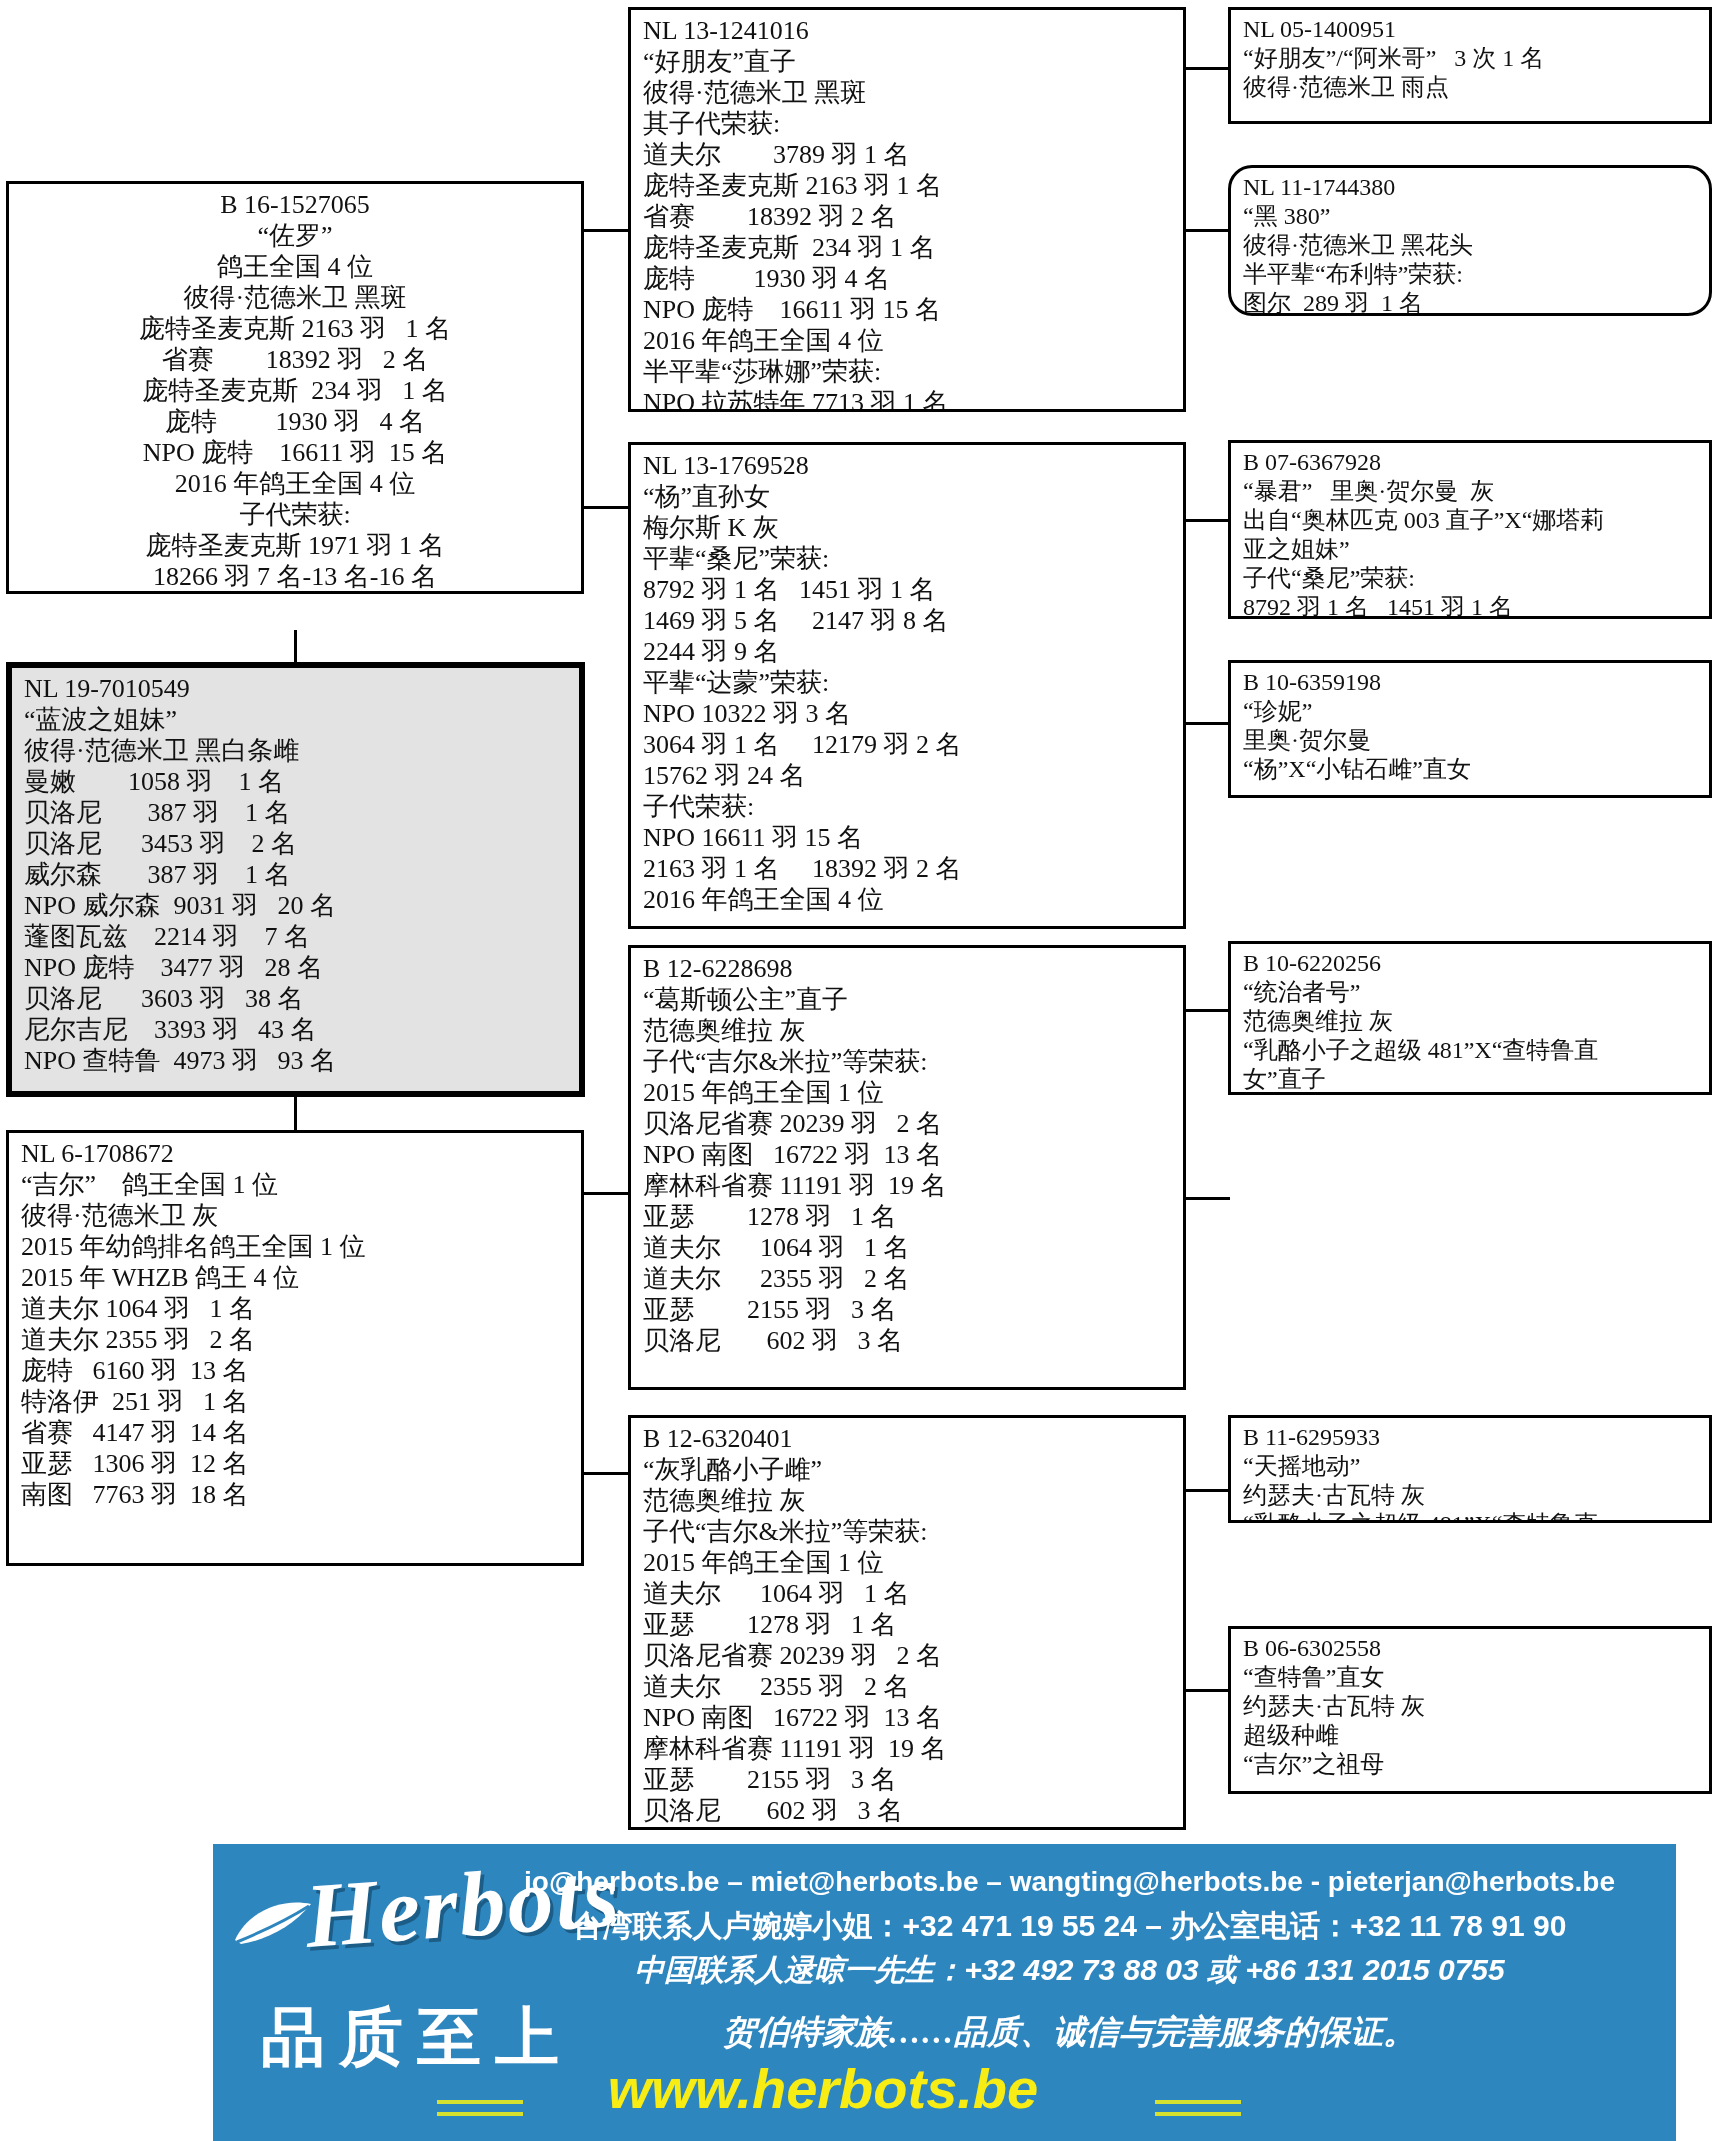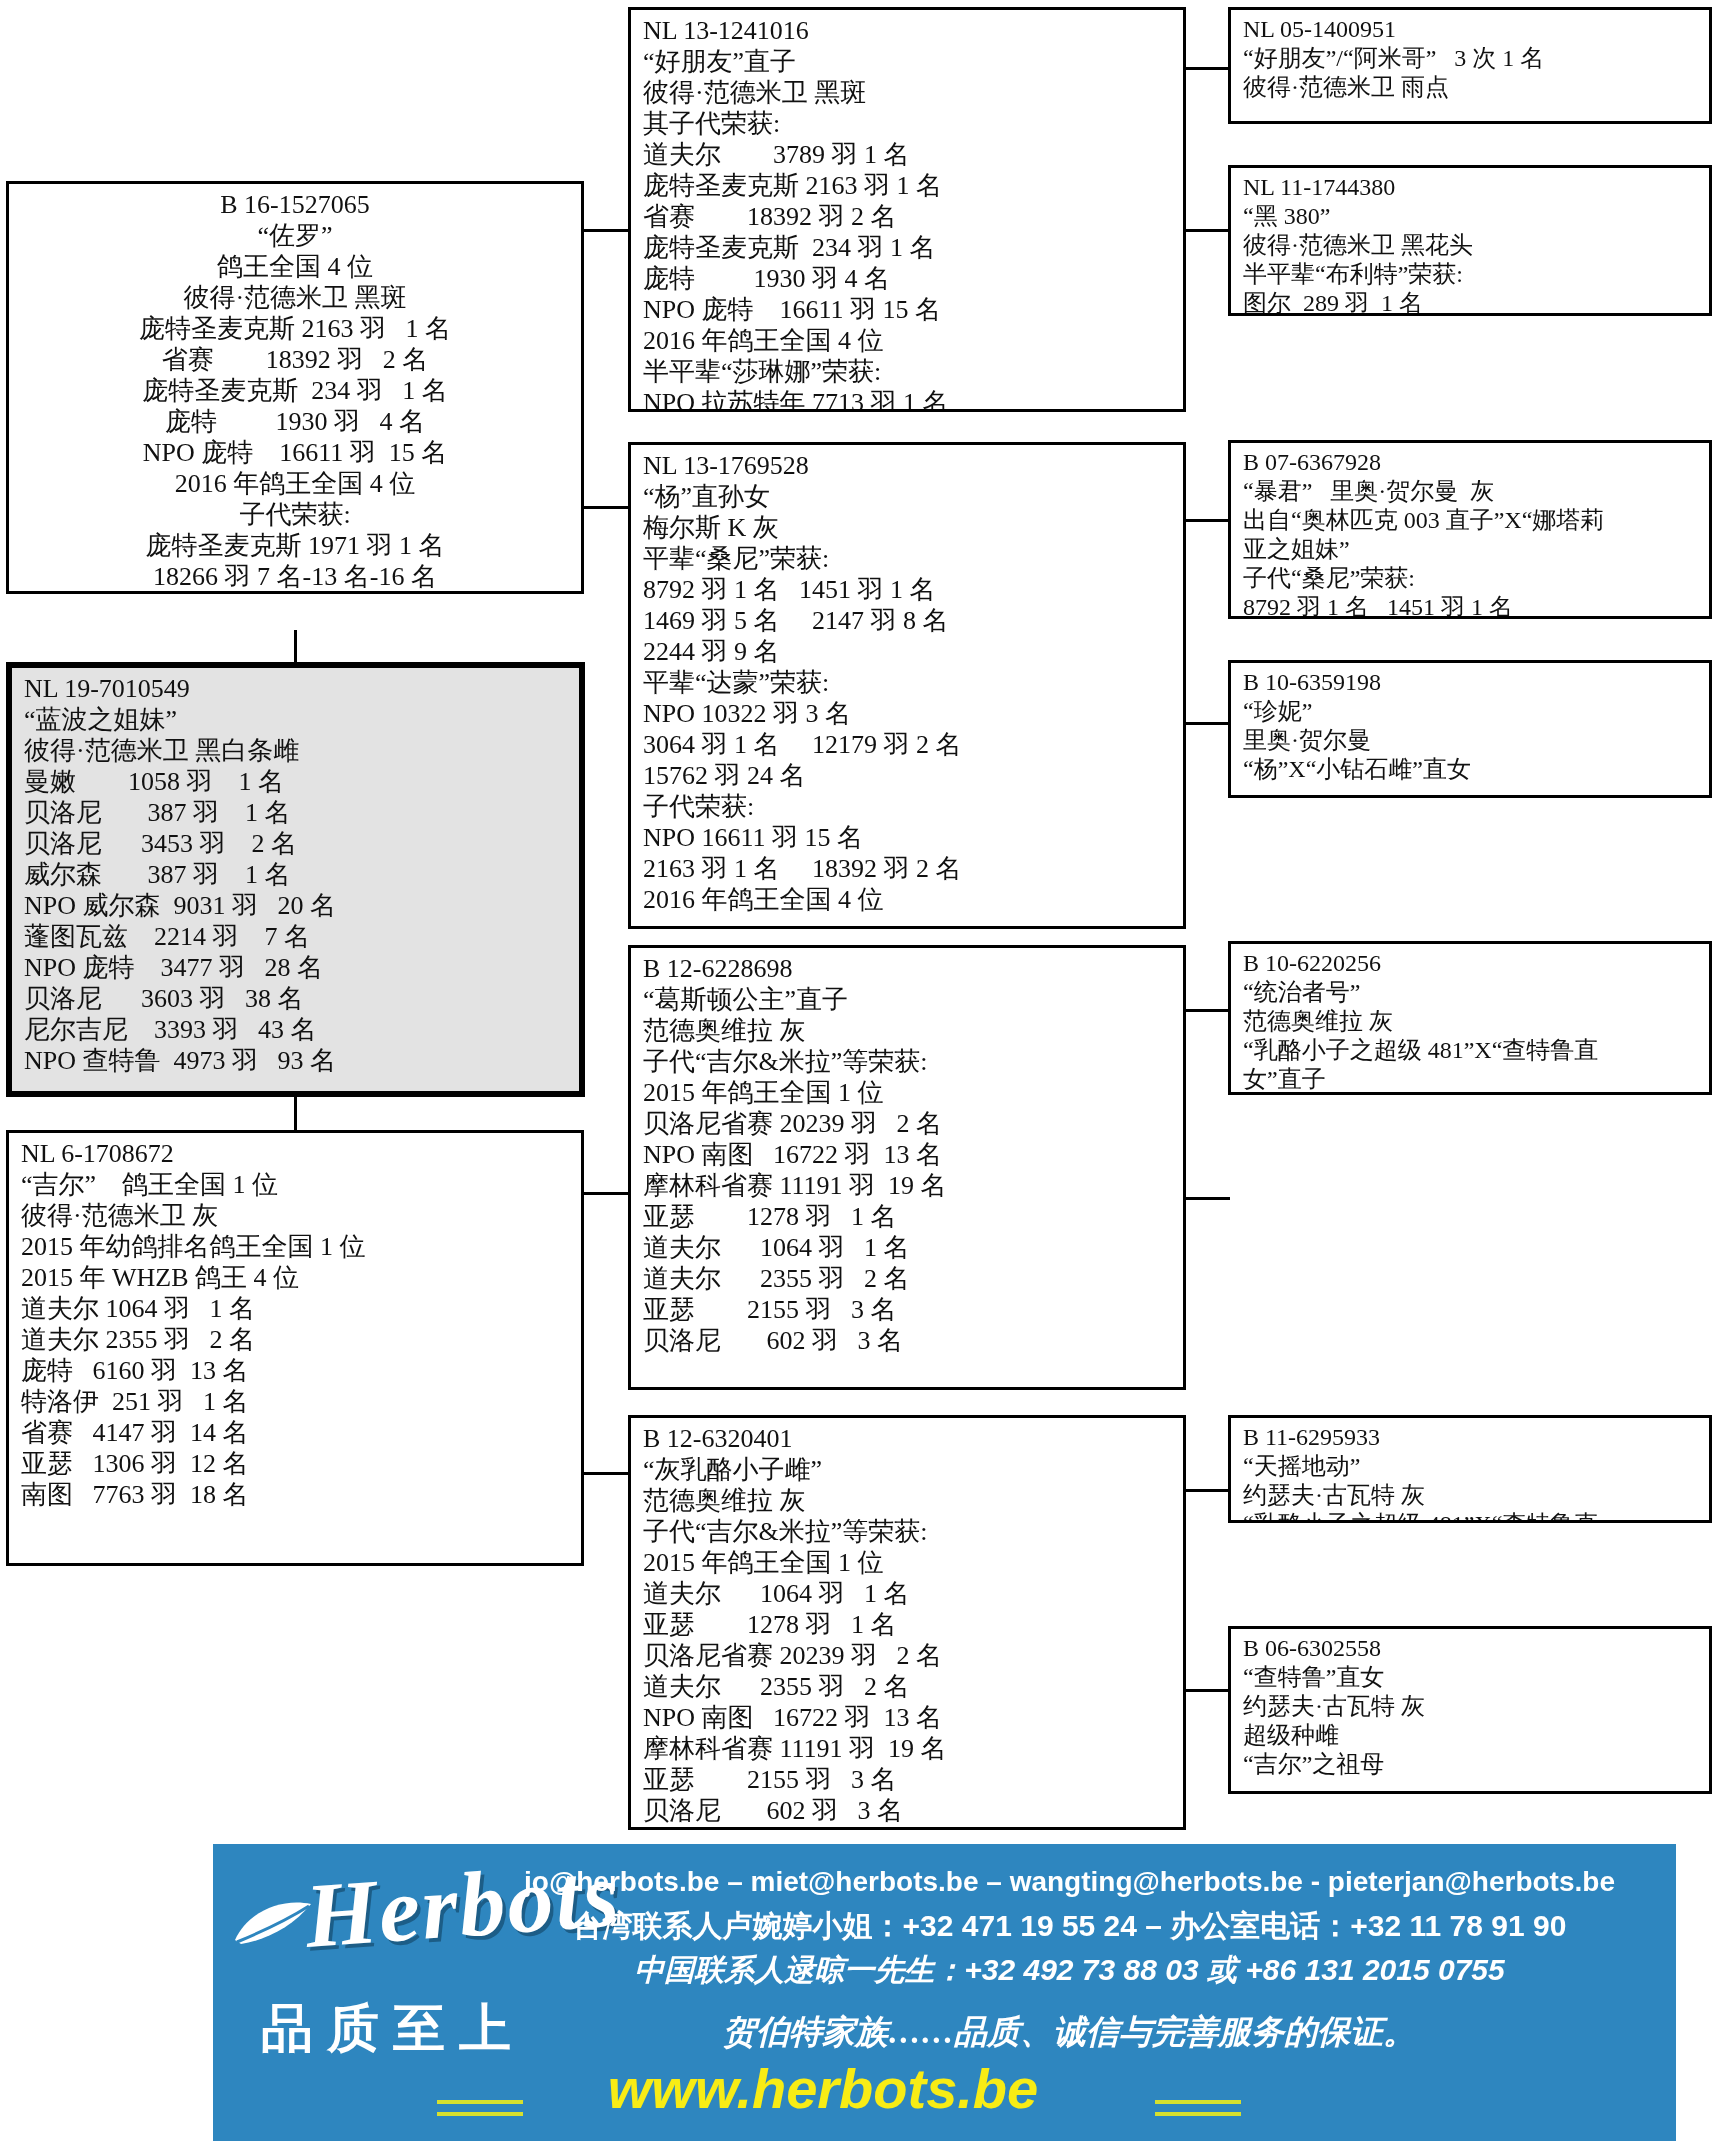--- a/index.html
+++ b/index.html
@@ -41,21 +41,21 @@
     font-family:"Liberation Serif","DejaVu Serif",serif;
     font-style:italic; font-weight:bold;
     font-size:92px; color:#ffffff;
     transform:rotate(-4deg);
     text-shadow:3px 4px 0 #1c5d87;
     letter-spacing:2px;
   }
   .feather{ position:absolute; left:18px; top:52px; }
   .quality{
     position:absolute; left:48px; top:150px;
-    font-size:52px; font-weight:bold; letter-spacing:14px;
+    font-size:64px; font-weight:bold; letter-spacing:14px;
     color:#ffffff;
     font-family:"Liberation Serif","DejaVu Serif",serif;
   }
   .contact{ position:absolute; left:250px; top:0; width:1213px; text-align:center; }
   .em{ position:absolute; left:0; width:100%; font-weight:bold; }
   .line-emails{ top:22px;  font-size:28px; letter-spacing:0px; }
   .line-tw{     top:62px;  font-size:30px; }
   .line-cn{     top:106px; font-size:30px;font-style:italic; }
   .line-slogan{ top:166px; font-size:33px; font-style:italic;
                 font-family:"Liberation Serif","DejaVu Serif",serif; }
@@ -174,21 +174,21 @@
 道夫尔      2355 羽   2 名
 NPO 南图   16722 羽  13 名
 摩林科省赛 11191 羽  19 名
 亚瑟        2155 羽   3 名
 贝洛尼       602 羽   3 名</div>
 
   <div class="box rightcol" style="left:1228px; top:7px; width:484px; height:117px;">NL 05-1400951
 “好朋友”/“阿米哥”   3 次 1 名
 彼得·范德米卫 雨点</div>
 
-  <div class="box rightcol" style="left:1228px; top:165px; width:484px; height:151px;">NL 11-1744380
+  <div class="box rightcol" style="left:1228px; top:165px; width:484px; height:151px;border-radius:24px;">NL 11-1744380
 “黑 380”
 彼得·范德米卫 黑花头
 半平辈“布利特”荣获:
 图尔  289 羽  1 名</div>
 
   <div class="box rightcol" style="left:1228px; top:440px; width:484px; height:179px;">B 07-6367928
 “暴君”   里奥·贺尔曼  灰
 出自“奥林匹克 003 直子”X“娜塔莉
 亚之姐妹”
 子代“桑尼”荣获:

